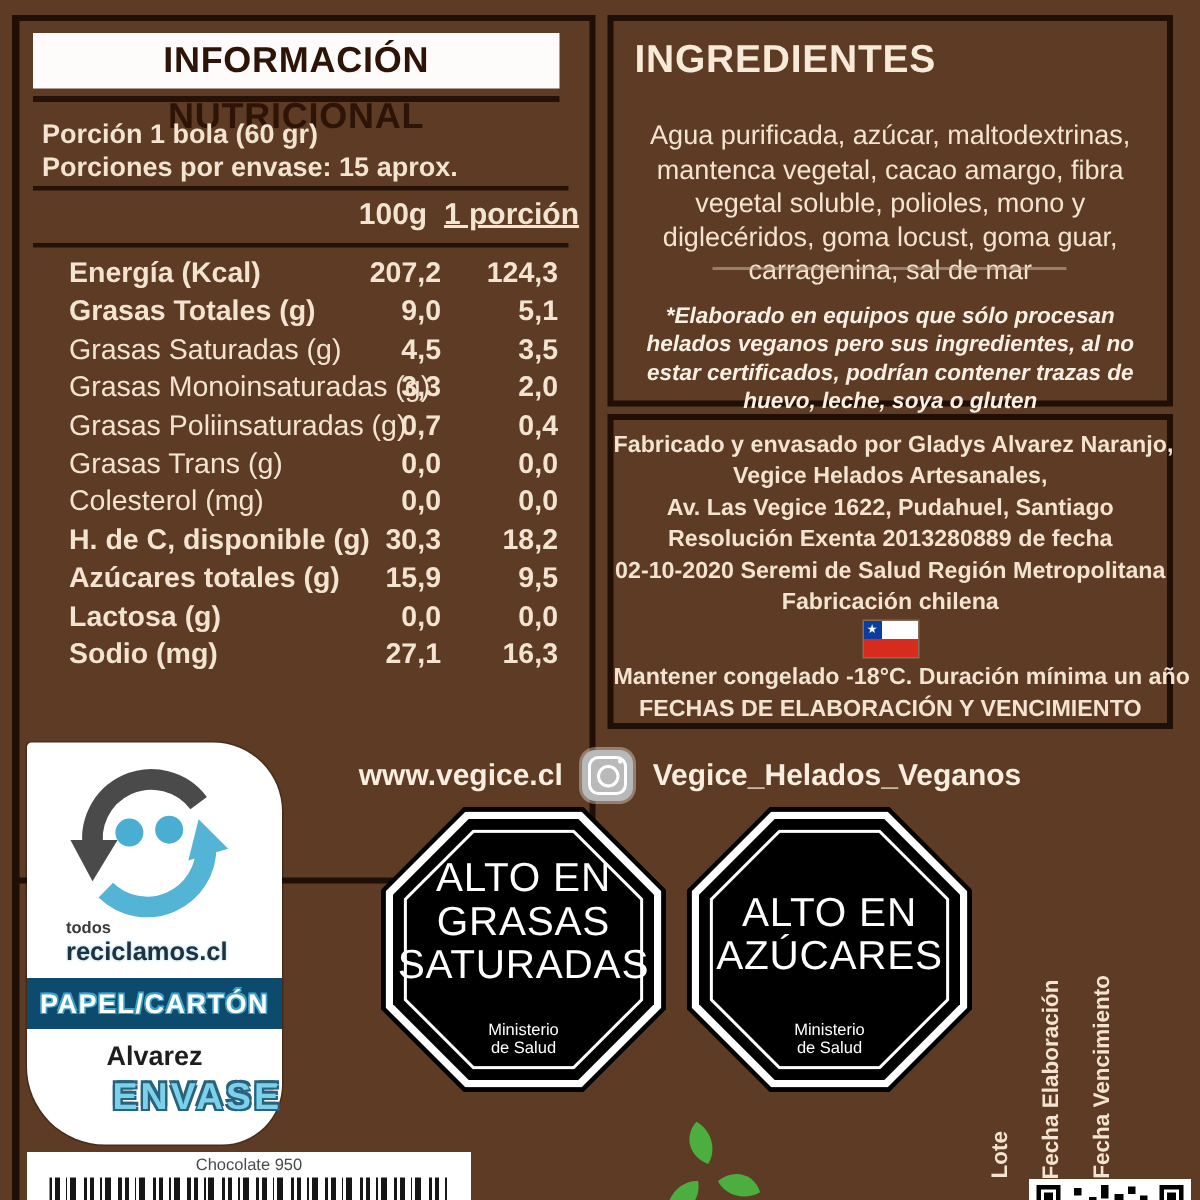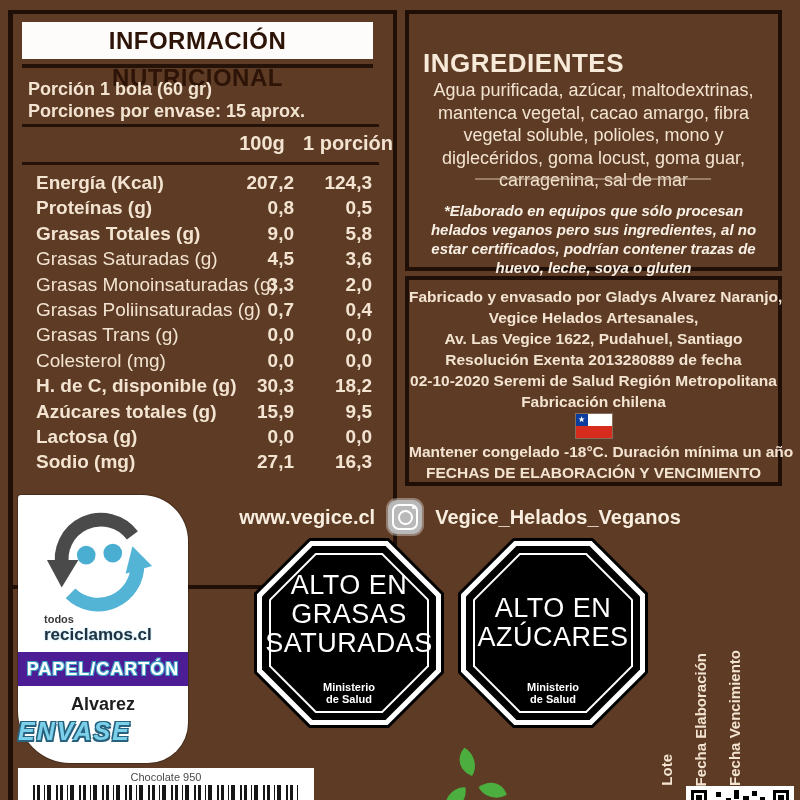--- a/index.html
+++ b/index.html
@@ -11,31 +11,31 @@
   
   .nutrition{left:8px;top:10px;width:389px;height:579px;}
   .nf-titlebar{position:absolute;left:10px;top:8px;width:351px;height:37px;background:#fdfcfa;
                color:#2d1407;font-size:24px;font-weight:700;text-align:center;line-height:37px;letter-spacing:.5px;}
   .nf-underline{position:absolute;left:10px;top:50px;width:351px;height:4px;background:#241108;}
   .nf-portion{position:absolute;left:16px;top:64px;font-size:18px;line-height:22px;font-weight:600;color:#f3e4d2;}
   .nf-sep{position:absolute;left:10px;width:357px;height:3px;background:#241108;}
   .sep1{top:110px;} .sep2{top:148px;}
   .nf-colheads{position:absolute;left:0;top:118px;width:100%;height:24px;font-weight:700;font-size:20px;}
   .nf-colheads .c1{position:absolute;left:200px;width:100px;text-align:center;}
-  .nf-colheads .c2{position:absolute;left:284px;width:104px;text-align:center;}
+  .nf-colheads .c2{position:absolute;left:284px;width:104px;text-decoration:underline;}
   .nf-rows{position:absolute;left:0;top:156px;width:100%;}
   .nf-row{position:relative;height:25.4px;font-size:19px;line-height:25.4px;font-weight:400;}
   .nf-row.b{font-weight:700;}
-  .nf-label{position:absolute;left:24px;white-space:nowrap;}
+  .nf-label{position:absolute;left:34px;white-space:nowrap;}
   .nf-v1{position:absolute;left:200px;width:82px;text-align:right;font-weight:700;}
   .nf-v2{position:absolute;left:278px;width:82px;text-align:right;font-weight:700;}
 
   
   .ingredients{left:405px;top:10px;width:377px;height:261px;}
-  .ing-title{position:absolute;left:14px;top:10px;font-size:26px;font-weight:800;letter-spacing:.5px;color:#f7ead9;margin-top:24px;}
+  .ing-title{position:absolute;left:14px;top:10px;font-size:26px;font-weight:800;letter-spacing:.5px;color:#f7ead9;}
   .ing-text{position:absolute;left:10px;top:47px;width:349px;text-align:center;font-size:18px;
             line-height:22.5px;font-weight:500;color:#f3e4d2;}
   .ing-sep{position:absolute;left:66px;top:164px;width:236px;height:2px;background:#cab49e;opacity:.55;}
   .ing-note{position:absolute;left:8px;top:172px;width:353px;text-align:center;font-style:italic;
             font-weight:700;font-size:15px;line-height:19px;color:#f8f0e5;}
 
   
   .manufacturer{left:405px;top:276px;width:377px;height:210px;text-align:center;padding-top:6px;}
   .mfg-line{font-size:15.5px;line-height:21px;font-weight:600;white-space:nowrap;}
   .flag{position:relative;width:36px;height:24px;margin:2px auto 3px;box-shadow:0 0 0 1px rgba(255,255,255,.25);}
@@ -53,42 +53,42 @@
   .ig .ci{position:absolute;left:50%;top:50%;width:11px;height:11px;margin:-7px 0 0 -7px;border:2.5px solid #fff;border-radius:50%;}
   .ig .dot{position:absolute;right:7px;top:6px;width:3px;height:3px;background:#fff;border-radius:50%;}
 
   
   .recycle-card{position:absolute;left:18px;top:495px;width:170px;height:268px;background:#fff;
                 border-radius:3px 46px 40px 52px;box-shadow:0 0 0 1px rgba(0,0,0,.25);}
   .arrows-svg{position:absolute;left:22px;top:8px;}
   .todos{position:absolute;left:26px;top:118px;font-size:11px;font-weight:700;color:#3a3a3a;}
   .reciclamos{position:absolute;left:26px;top:130px;font-size:17px;font-weight:800;color:#22313f;
               text-shadow:0 0 2px #8fd4ea;}
-  .material-band{position:absolute;left:0;top:157px;width:170px;height:34px;background:#4c1d95;
+  .material-band{position:absolute;left:0;top:157px;width:170px;height:34px;background:#0c4a6e;
                  display:flex;align-items:center;justify-content:center;font-size:18px;font-weight:800;
                  letter-spacing:1px;color:#fdffff;
                  text-shadow:-1px -1px 0 #3f9ec4,1px -1px 0 #3f9ec4,-1px 1px 0 #3f9ec4,1px 1px 0 #3f9ec4;}
   .reciclar{position:absolute;left:0;top:199px;width:100%;text-align:center;font-size:18px;font-weight:800;color:#1e1e1e;}
-  .envase{position:absolute;left:0;top:222px;width:100%;text-align:left;font-size:25px;font-weight:800;
+  .envase{position:absolute;left:0;top:222px;width:100%;text-align:right;font-size:25px;font-weight:800;
           letter-spacing:2px;color:#7cd0ea;
-          text-shadow:-1.5px -1.5px 0 #27637e,1.5px -1.5px 0 #27637e,-1.5px 1.5px 0 #27637e,1.5px 1.5px 0 #27637e;font-style:italic;}
+          text-shadow:-1.5px -1.5px 0 #27637e,1.5px -1.5px 0 #27637e,-1.5px 1.5px 0 #27637e,1.5px 1.5px 0 #27637e;}
 
   
   .octagon{position:absolute;width:190px;height:190px;}
   .oct-l{position:absolute;clip-path:polygon(29% 0%,71% 0%,100% 29%,100% 71%,71% 100%,29% 100%,0% 71%,0% 29%);}
   .l1{left:0;top:0;width:190px;height:190px;background:#000;}
   .l2{left:3px;top:3px;width:184px;height:184px;background:#fff;}
   .l3{left:8px;top:8px;width:174px;height:174px;background:#000;}
   .l4{left:15px;top:15px;width:160px;height:160px;background:#fff;}
   .l5{left:17px;top:17px;width:156px;height:156px;background:#000;}
   .oct-lines{position:absolute;left:0;top:33px;width:100%;text-align:center;color:#fff;
              font-size:27px;line-height:29px;font-weight:500;letter-spacing:.5px;}
   .octagon.two-lines .oct-lines{top:56px;}
   .oct-authority{position:absolute;left:0;top:143px;width:100%;text-align:center;color:#fff;
-                 font-size:11px;line-height:12px;font-weight:700;}
+                 font-size:11px;line-height:12px;font-weight:400;}
   #oct-satfat{left:254px;top:538px;}
   #oct-sugar{left:458px;top:538px;}
 
   
   .trace{position:absolute;left:658px;bottom:14px;height:170px;display:flex;align-items:flex-end;gap:17px;}
   .trace-label{writing-mode:vertical-rl;transform:rotate(180deg);font-size:15px;font-weight:700;
                color:#f3e4d2;white-space:nowrap;}
 
   
   .barcode-box{position:absolute;left:18px;top:768px;width:296px;height:46px;background:#fff;text-align:center;}
@@ -118,33 +118,28 @@
       <span class="c2">1 porción</span>
     </div>
     <div class="nf-sep sep2"></div>
     <div class="nf-rows">
         <div class="nf-row b">
           <span class="nf-label">Energía (Kcal)</span>
           <span class="nf-v1">207,2</span>
           <span class="nf-v2">124,3</span>
         </div>
         <div class="nf-row b">
-          <span class="nf-label">Proteínas (g)</span>
-          <span class="nf-v1">0,8</span>
-          <span class="nf-v2">0,5</span>
-        </div>
-        <div class="nf-row b">
           <span class="nf-label">Grasas Totales (g)</span>
           <span class="nf-v1">9,0</span>
-          <span class="nf-v2">5,8</span>
+          <span class="nf-v2">5,1</span>
         </div>
         <div class="nf-row">
           <span class="nf-label">Grasas Saturadas (g)</span>
           <span class="nf-v1">4,5</span>
-          <span class="nf-v2">3,6</span>
+          <span class="nf-v2">3,5</span>
         </div>
         <div class="nf-row">
           <span class="nf-label">Grasas Monoinsaturadas (g)</span>
           <span class="nf-v1">3,3</span>
           <span class="nf-v2">2,0</span>
         </div>
         <div class="nf-row">
           <span class="nf-label">Grasas Poliinsaturadas (g)</span>
           <span class="nf-v1">0,7</span>
           <span class="nf-v2">0,4</span>

